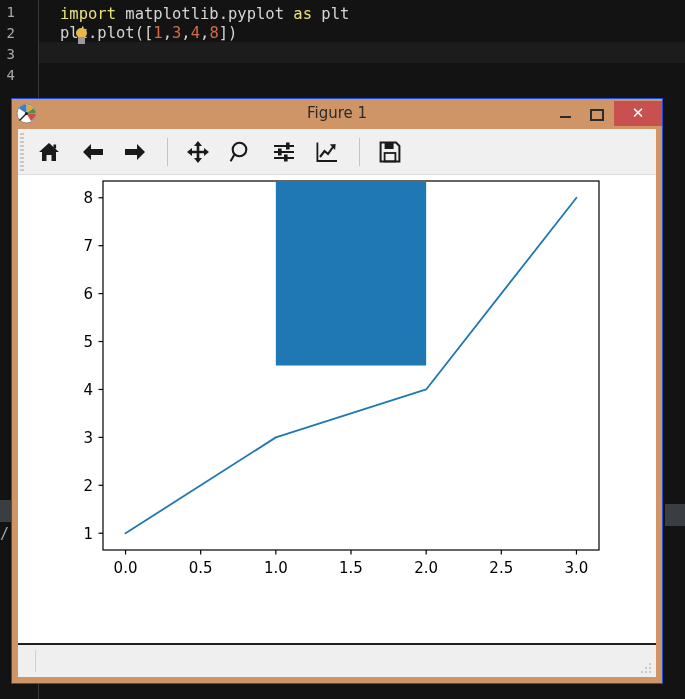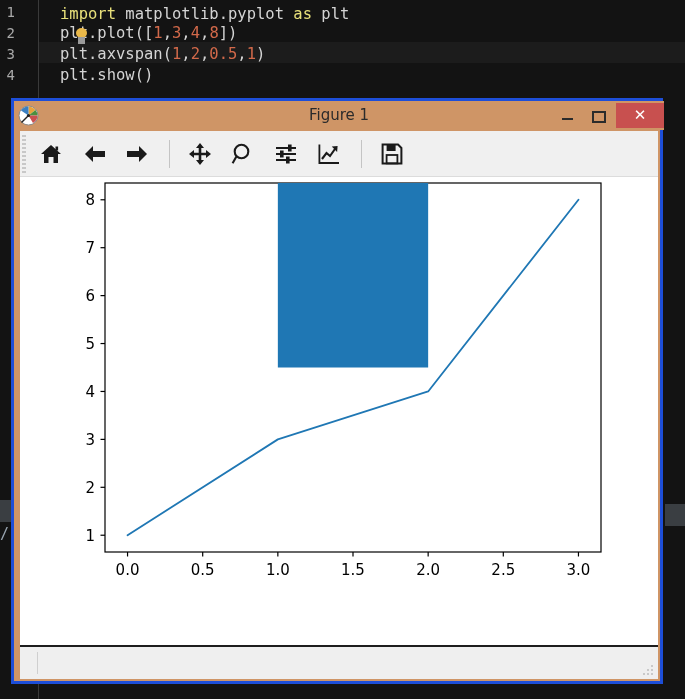--- a/index.html
+++ b/index.html
@@ -105,21 +105,21 @@
     line-height: 18px;
   }
 
   
   #figure-window {
     position: absolute;
     left: 11px; top: 98px;
     width: 652px;
     height: 586px;
     background: #cf9566;
-    border: 3px solid #1d4ed8;
+    border: 1px solid #1d4ed8;
     box-sizing: border-box;
   }
   #titlebar {
     position: absolute;
     left: 0; top: 0;
     width: 650px; height: 29px;
     background: #cf9566;
   }
   #window-icon {
     position: absolute;
@@ -276,22 +276,20 @@
 
   <div id="editor-gutter">
     <div class="gutter-num" style="top:2px">1</div>
     <div class="gutter-num" style="top:23px">2</div>
     <div class="gutter-num" style="top:44px">3</div>
     <div class="gutter-num" style="top:65px">4</div>
   </div>
 
   <div class="code-line" id="code-line-0" style="top:4px"><span class="kw">import</span><span class="punc"> matplotlib.pyplot </span><span class="kw">as</span><span class="punc"> plt</span></div>
   <div class="code-line" id="code-line-1" style="top:23px"><span class="punc">plt.plot([</span><span class="num">1</span><span class="punc">,</span><span class="num">3</span><span class="punc">,</span><span class="num">4</span><span class="punc">,</span><span class="num">8</span><span class="punc">])</span></div>
-  <div class="code-line" id="code-line-2" style="top:44px"><span class="punc">plt.axvspan(</span><span class="num">1</span><span class="punc">,</span><span class="num">2</span><span class="punc">,</span><span class="num">0.5</span><span class="punc">,</span><span class="num">1</span><span class="punc">)</span></div>
-  <div class="code-line" id="code-line-3" style="top:65px"><span class="punc">plt.show()</span></div>
 
   <div id="bulb-hint">
     <span class="bulb-top"></span>
     <span class="bulb-base"></span>
   </div>
 
   <div id="bg-panel-left"></div>
   <div id="bg-panel-right"></div>
   <div id="bg-slash">/</div>
 </div>

